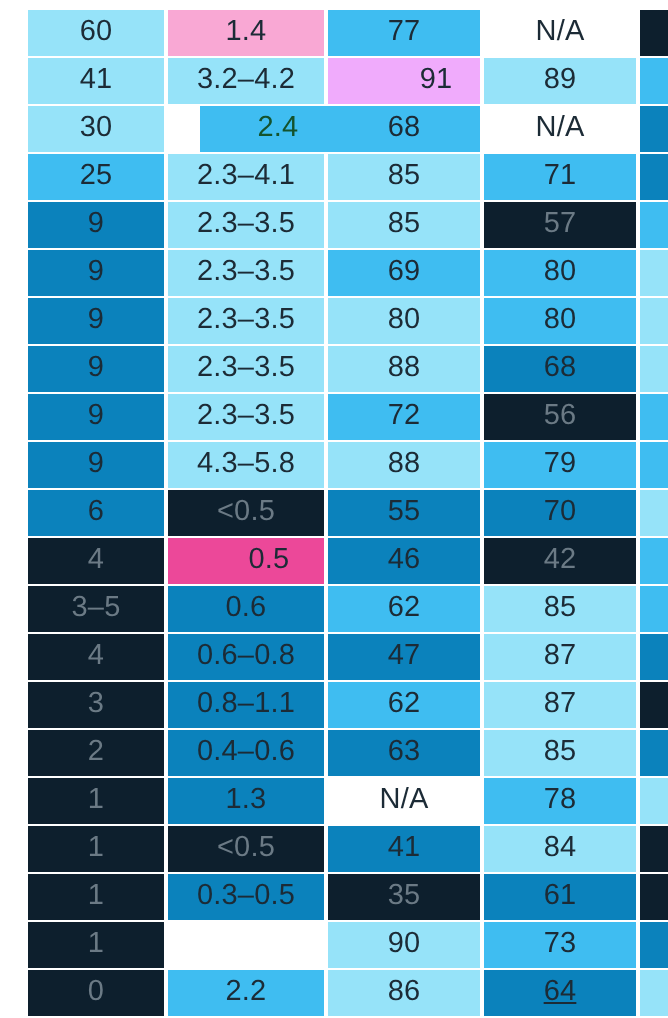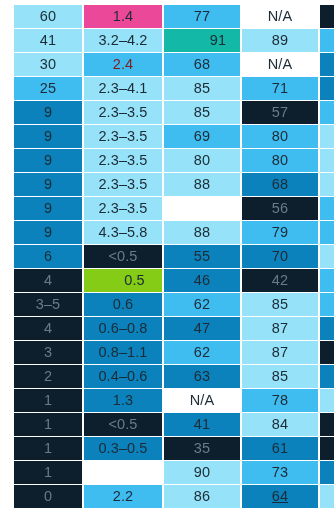--- a/index.html
+++ b/index.html
@@ -45,35 +45,35 @@
   .c2 { left: 164px; width: 76px; }
   .c3 { left: 242px; width: 76px; }
   .c4 { left: 320px; width: 16px; }
 </style>
 </head>
 <body>
 
 <div id="heatmap-table">
     <div class="hm-row" style="top: 5px; height: 23px;">
       <div class="hm-cell c0" style="background: rgb(150, 227, 249); color: rgb(28, 43, 54);">60</div>
-      <div class="hm-cell c1" style="background: #ec4899; color: rgb(28, 43, 54);">1.4</div>
+      <div class="hm-cell c1" style="background: #f9a8d4; color: rgb(28, 43, 54);">1.4</div>
       <div class="hm-cell c2" style="background: rgb(63, 189, 241); color: rgb(28, 43, 54);">77</div>
       <div class="hm-cell c3" style="background: rgb(255, 255, 255); color: rgb(28, 43, 54);">N/A</div>
       <div class="hm-cell c4" style="background: rgb(13, 31, 45); color: rgb(107, 122, 133);"></div>
     </div>
     <div class="hm-row" style="top: 29px; height: 23px;">
       <div class="hm-cell c0" style="background: rgb(150, 227, 249); color: rgb(28, 43, 54);">41</div>
       <div class="hm-cell c1" style="background: rgb(150, 227, 249); color: rgb(28, 43, 54);">3.2–4.2</div>
-      <div class="hm-cell c2" style="background: #14b8a6; color: rgb(28, 43, 54); padding-left: 32px;">91</div>
+      <div class="hm-cell c2" style="background: #f0abfc; color: rgb(28, 43, 54); padding-left: 32px;">91</div>
       <div class="hm-cell c3" style="background: rgb(150, 227, 249); color: rgb(28, 43, 54);">89</div>
       <div class="hm-cell c4" style="background: rgb(63, 189, 241); color: rgb(28, 43, 54);"></div>
     </div>
     <div class="hm-row" style="top: 53px; height: 28px;">
       <div class="hm-cell c0" style="background: rgb(150, 227, 249); color: rgb(28, 43, 54);">30</div>
-      <div class="hm-cell c1" style="background: rgb(63, 189, 241); color: #7f1d1d;">2.4</div>
+      <div class="hm-cell c1" style="background: rgb(63, 189, 241); color: #14532d; margin-left: 16px;">2.4</div>
       <div class="hm-cell c2" style="background: rgb(63, 189, 241); color: rgb(28, 43, 54);">68</div>
       <div class="hm-cell c3" style="background: rgb(255, 255, 255); color: rgb(28, 43, 54);">N/A</div>
       <div class="hm-cell c4" style="background: rgb(11, 130, 188); color: rgb(28, 43, 54);"></div>
     </div>
     <div class="hm-row" style="top: 77px; height: 23px;">
       <div class="hm-cell c0" style="background: rgb(63, 189, 241); color: rgb(28, 43, 54);">25</div>
       <div class="hm-cell c1" style="background: rgb(150, 227, 249); color: rgb(28, 43, 54);">2.3–4.1</div>
       <div class="hm-cell c2" style="background: rgb(150, 227, 249); color: rgb(28, 43, 54);">85</div>
       <div class="hm-cell c3" style="background: rgb(63, 189, 241); color: rgb(28, 43, 54);">71</div>
       <div class="hm-cell c4" style="background: rgb(11, 130, 188); color: rgb(28, 43, 54);"></div>
@@ -102,40 +102,41 @@
     <div class="hm-row" style="top: 173px; height: 23px;">
       <div class="hm-cell c0" style="background: rgb(11, 130, 188); color: rgb(28, 43, 54);">9</div>
       <div class="hm-cell c1" style="background: rgb(150, 227, 249); color: rgb(28, 43, 54);">2.3–3.5</div>
       <div class="hm-cell c2" style="background: rgb(150, 227, 249); color: rgb(28, 43, 54);">88</div>
       <div class="hm-cell c3" style="background: rgb(11, 130, 188); color: rgb(28, 43, 54);">68</div>
       <div class="hm-cell c4" style="background: rgb(150, 227, 249); color: rgb(28, 43, 54);"></div>
     </div>
     <div class="hm-row" style="top: 197px; height: 23px;">
       <div class="hm-cell c0" style="background: rgb(11, 130, 188); color: rgb(28, 43, 54);">9</div>
       <div class="hm-cell c1" style="background: rgb(150, 227, 249); color: rgb(28, 43, 54);">2.3–3.5</div>
+      <div class="hm-cell c2" style="background: rgb(63, 189, 241); color: rgb(28, 43, 54);">72</div>
       <div class="hm-cell c3" style="background: rgb(13, 31, 45); color: rgb(107, 122, 133);">56</div>
       <div class="hm-cell c4" style="background: rgb(63, 189, 241); color: rgb(28, 43, 54);"></div>
     </div>
     <div class="hm-row" style="top: 221px; height: 23px;">
       <div class="hm-cell c0" style="background: rgb(11, 130, 188); color: rgb(28, 43, 54);">9</div>
       <div class="hm-cell c1" style="background: rgb(150, 227, 249); color: rgb(28, 43, 54);">4.3–5.8</div>
       <div class="hm-cell c2" style="background: rgb(150, 227, 249); color: rgb(28, 43, 54);">88</div>
       <div class="hm-cell c3" style="background: rgb(63, 189, 241); color: rgb(28, 43, 54);">79</div>
       <div class="hm-cell c4" style="background: rgb(63, 189, 241); color: rgb(28, 43, 54);"></div>
     </div>
     <div class="hm-row" style="top: 245px; height: 23px;">
       <div class="hm-cell c0" style="background: rgb(11, 130, 188); color: rgb(28, 43, 54);">6</div>
       <div class="hm-cell c1" style="background: rgb(13, 31, 45); color: rgb(107, 122, 133);">&lt;0.5</div>
       <div class="hm-cell c2" style="background: rgb(11, 130, 188); color: rgb(28, 43, 54);">55</div>
       <div class="hm-cell c3" style="background: rgb(11, 130, 188); color: rgb(28, 43, 54);">70</div>
       <div class="hm-cell c4" style="background: rgb(150, 227, 249); color: rgb(28, 43, 54);"></div>
     </div>
     <div class="hm-row" style="top: 269px; height: 23px;">
       <div class="hm-cell c0" style="background: rgb(13, 31, 45); color: rgb(107, 122, 133);">4</div>
-      <div class="hm-cell c1" style="background: #84cc16; color: rgb(28, 43, 54); padding-left: 23px;">0.5</div>
+      <div class="hm-cell c1" style="background: #ec4899; color: rgb(28, 43, 54); padding-left: 23px;">0.5</div>
       <div class="hm-cell c2" style="background: rgb(11, 130, 188); color: rgb(28, 43, 54);">46</div>
       <div class="hm-cell c3" style="background: rgb(13, 31, 45); color: rgb(107, 122, 133);">42</div>
       <div class="hm-cell c4" style="background: rgb(63, 189, 241); color: rgb(28, 43, 54);"></div>
     </div>
     <div class="hm-row" style="top: 293px; height: 23px;">
       <div class="hm-cell c0" style="background: rgb(13, 31, 45); color: rgb(107, 122, 133);">3–5</div>
       <div class="hm-cell c1" style="background: rgb(11, 130, 188); color: rgb(28, 43, 54);">0.6</div>
       <div class="hm-cell c2" style="background: rgb(63, 189, 241); color: rgb(28, 43, 54);">62</div>
       <div class="hm-cell c3" style="background: rgb(150, 227, 249); color: rgb(28, 43, 54);">85</div>
       <div class="hm-cell c4" style="background: rgb(63, 189, 241); color: rgb(28, 43, 54);"></div>

